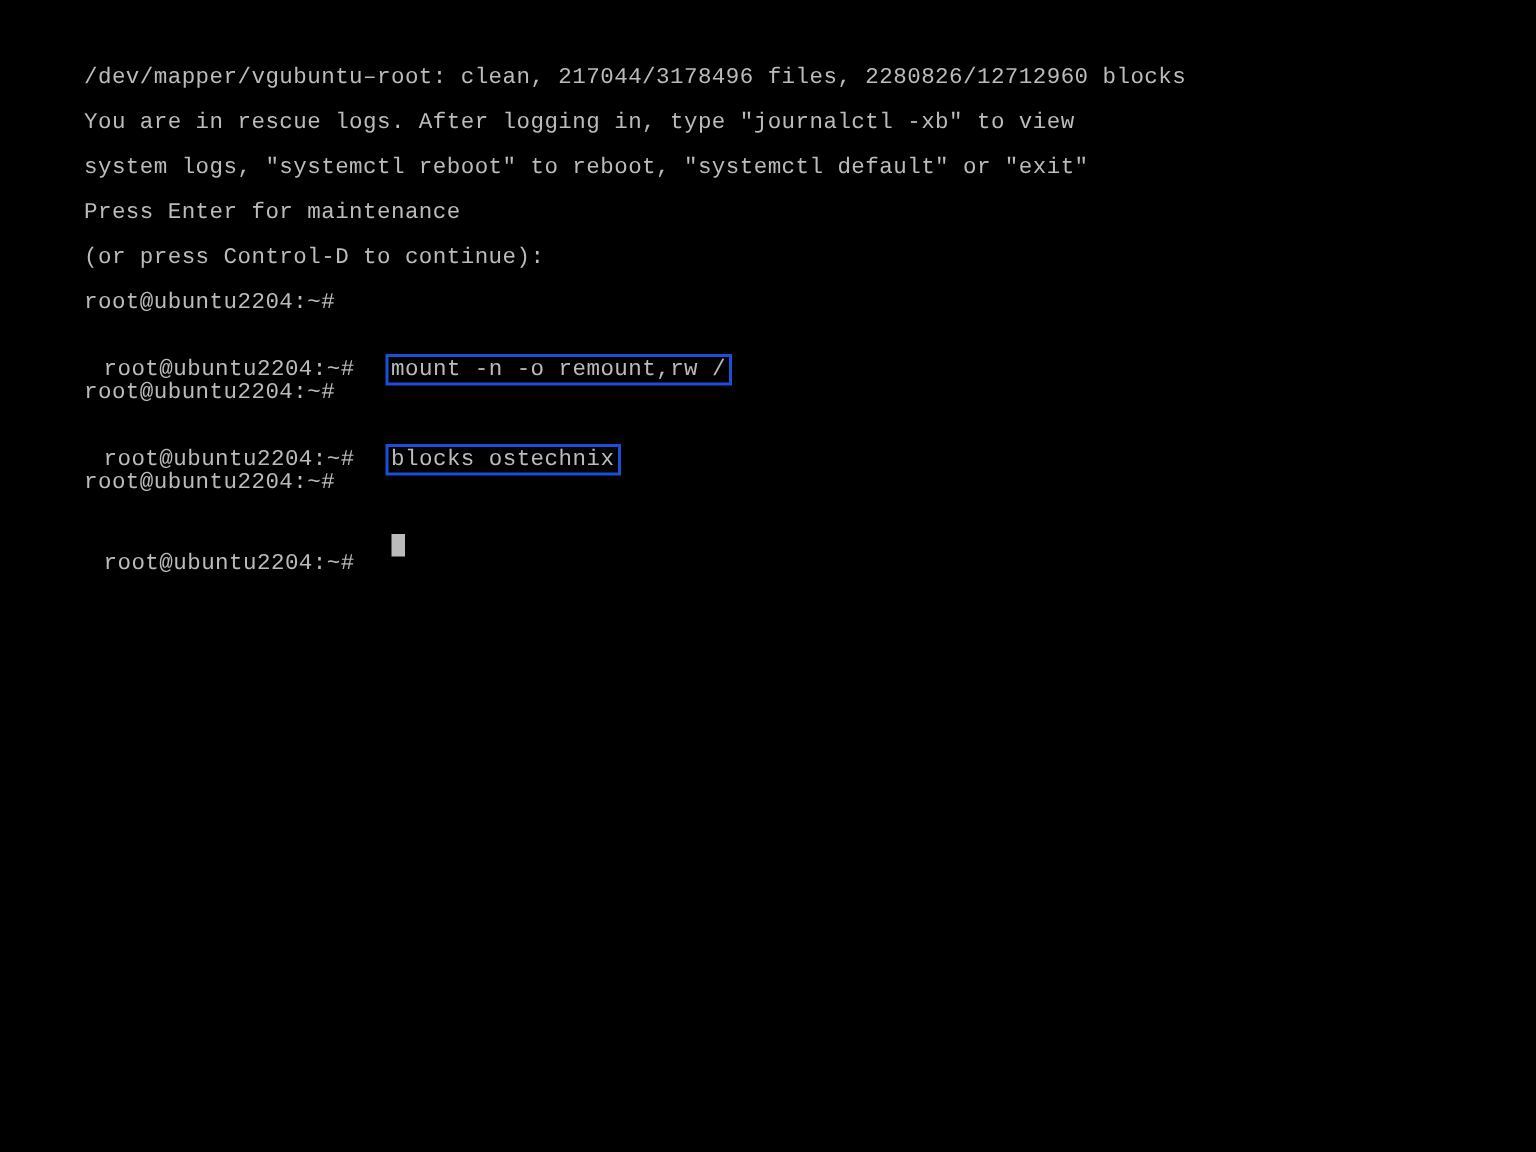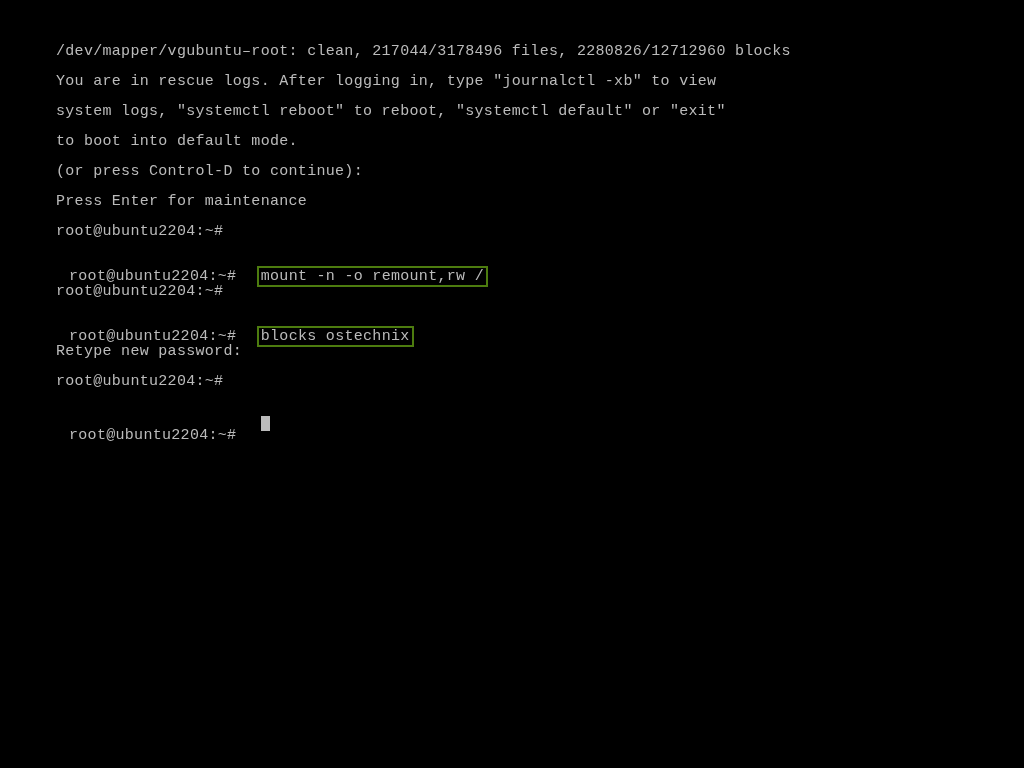--- a/index.html
+++ b/index.html
@@ -17,44 +17,42 @@
       line-height: 17px;
       overflow: hidden;
       padding: 4px 4px;
       letter-spacing: 0.3px;
     }
     .line {
       white-space: pre;
       height: 17px;
     }
     .highlight-red {
-      border: 2px solid #4d7c0f;
+      border: 2px solid #1d4ed8;
       padding: 0 2px;
       display: inline-block;
       margin-left: -2px;
     }
     .cursor {
       display: inline-block;
       width: 9px;
       height: 15px;
       background: #bbbbbb;
       vertical-align: text-bottom;
       margin-left: 2px;
     }
   </style>
 </head>
 <body>
 
 <div class="terminal">
   <div class="line">/dev/mapper/vgubuntu–root: clean, 217044/3178496 files, 2280826/12712960 blocks</div>
   <div class="line">You are in rescue logs. After logging in, type "journalctl -xb" to view</div>
   <div class="line">system logs, "systemctl reboot" to reboot, "systemctl default" or "exit"</div>
-  <div class="line">to boot into default mode.</div>
+  <div class="line">Press Enter for maintenance</div>
   <div class="line">(or press Control-D to continue):</div>
-  <div class="line">Press Enter for maintenance</div>
   <div class="line">root@ubuntu2204:~# </div>
   <div class="line"><span>root@ubuntu2204:~# </span><span class="highlight-red">mount -n -o remount,rw /</span></div>
   <div class="line">root@ubuntu2204:~# </div>
   <div class="line"><span>root@ubuntu2204:~# </span><span class="highlight-red">blocks ostechnix</span></div>
-  <div class="line">Retype new password:</div>
   <div class="line">root@ubuntu2204:~# </div>
   <div class="line"><span>root@ubuntu2204:~# </span><span class="cursor"></span></div>
 </div>
 
 </body></html>

